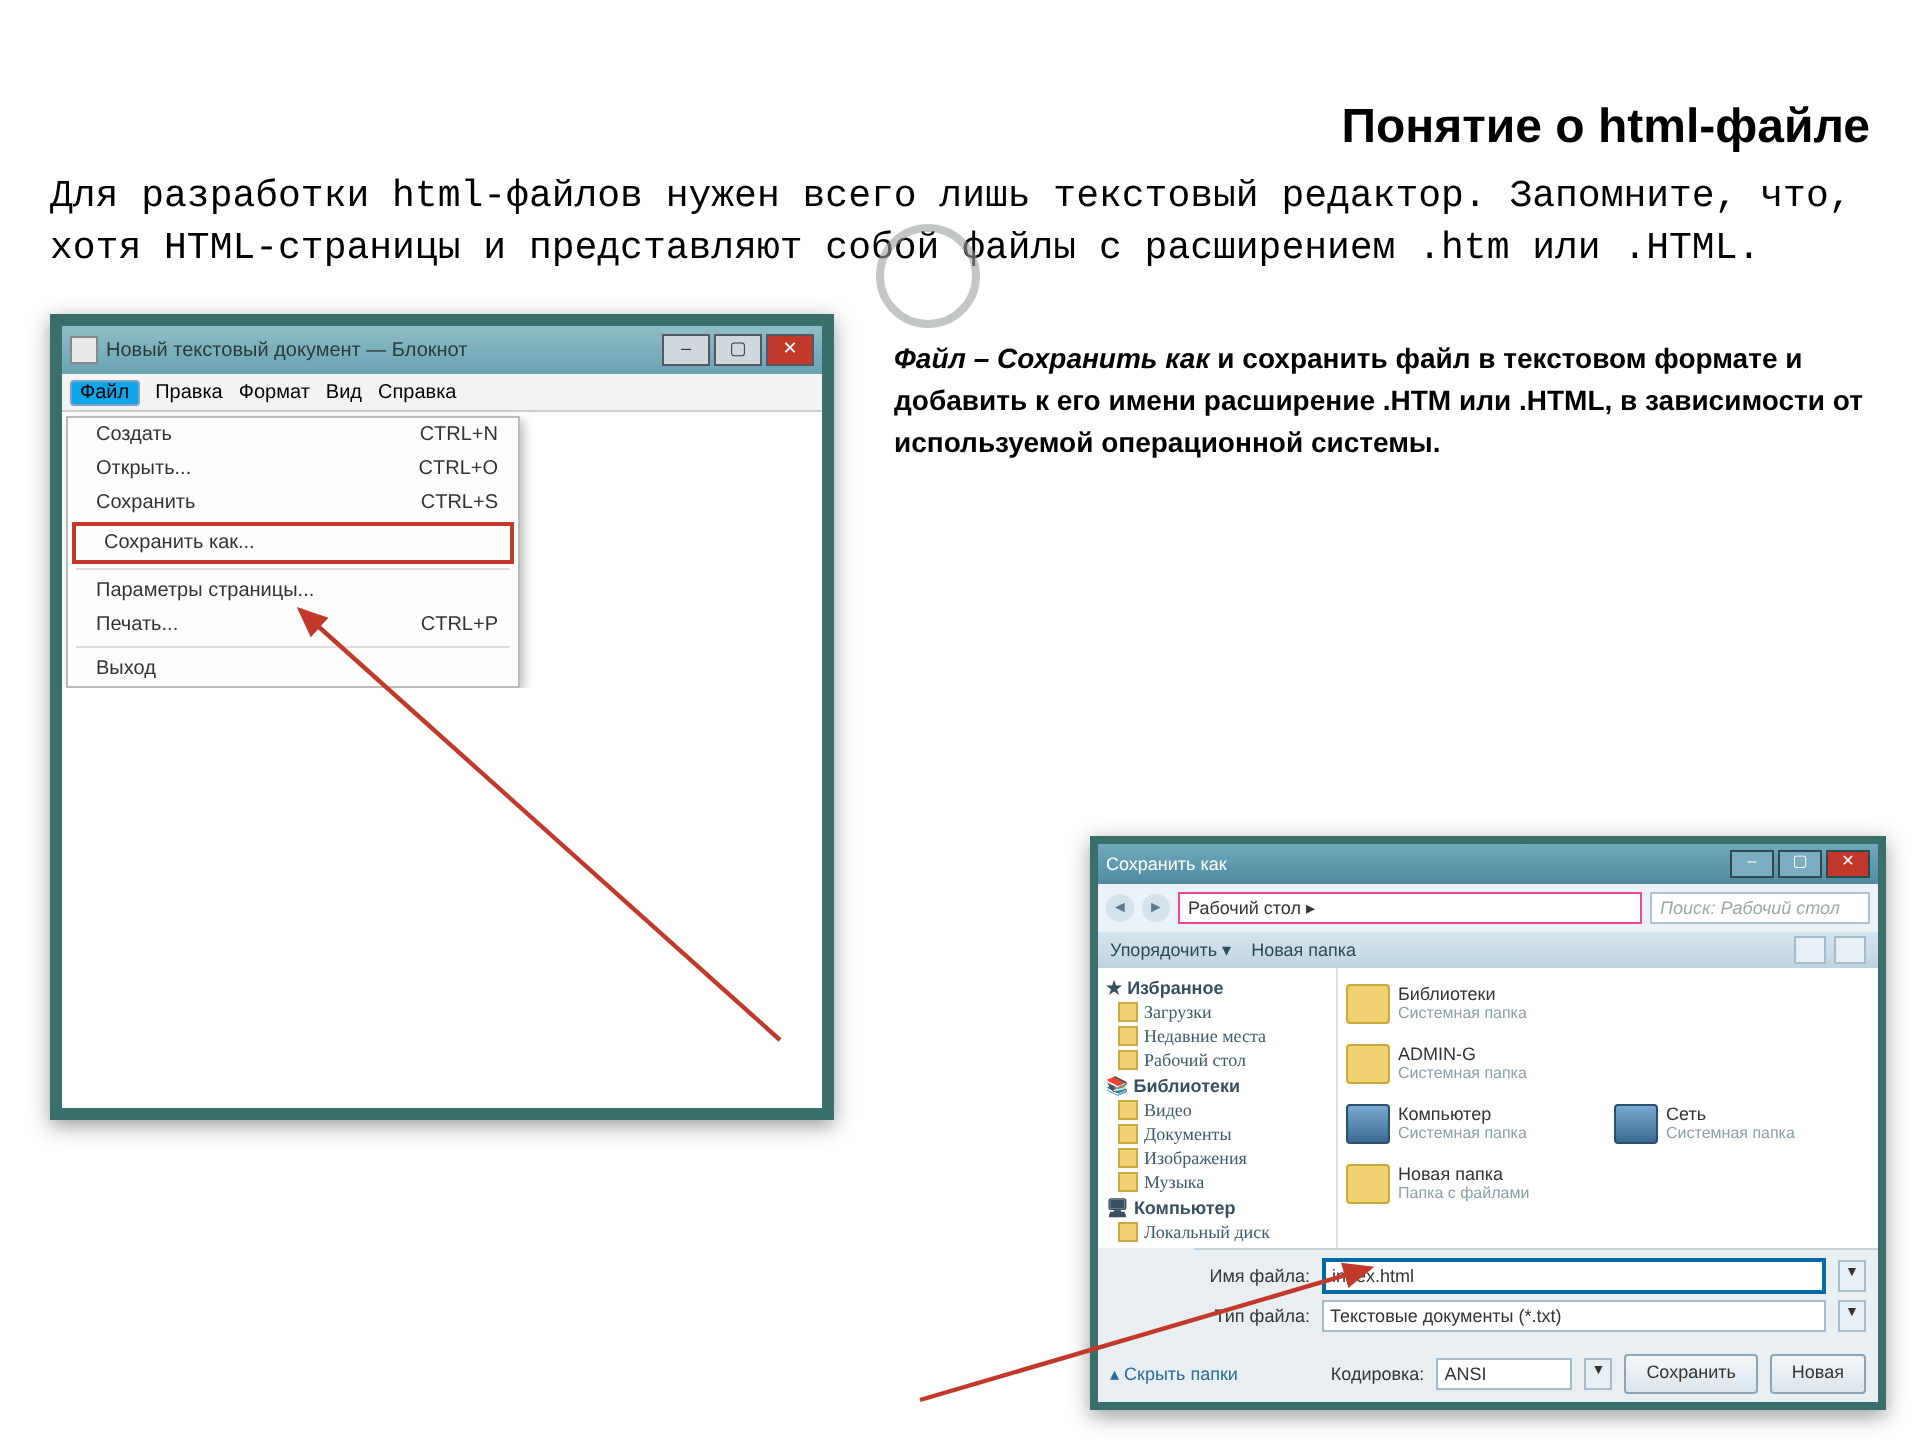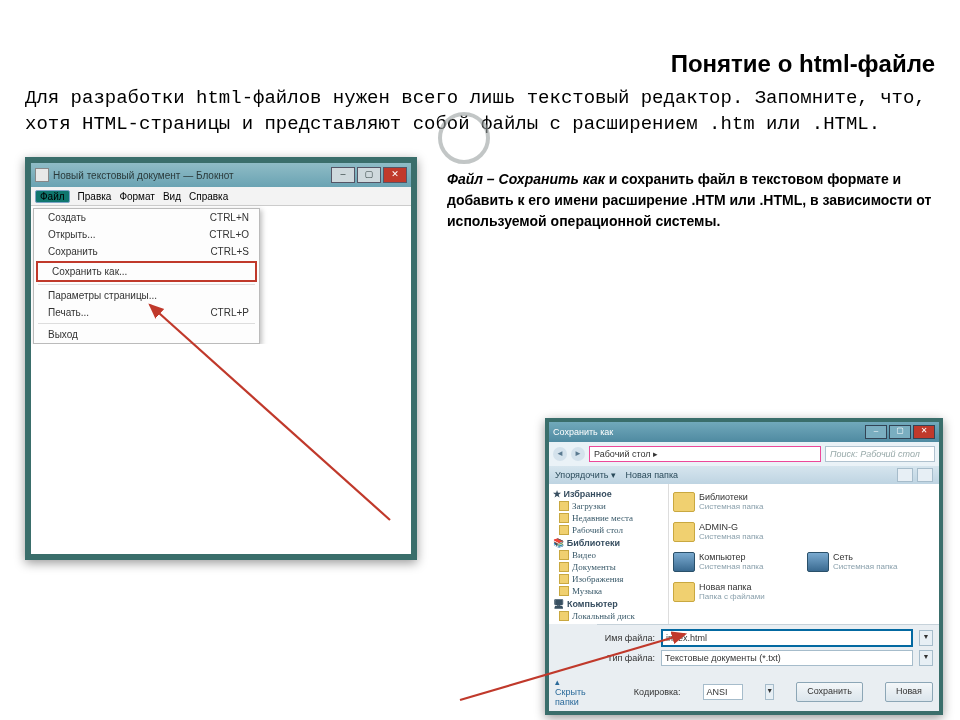--- a/index.html
+++ b/index.html
@@ -83,21 +83,21 @@
     height: 18px;
     background: #f3f3f3;
     border-bottom: 1px solid #ccc;
     display: flex;
     font-size: 10px;
     align-items: center;
     gap: 8px;
     padding: 0 4px;
   }
   .np-menubar .file {
-    background: #0f766e;
+    background: #0ea5e9;
     border: 1px solid #7aa3c6;
     padding: 0 4px;
     border-radius: 2px;
   }
   .np-menu {
     background: #fdfdfd;
     border: 1px solid #bbb;
     width: 225px;
     box-shadow: 2px 2px 5px rgba(0,0,0,.25);
     font-size: 10px;
@@ -297,21 +297,21 @@
     width: 12px; height: 14px;
     background: #e7eff5;
     border: 1px solid #a6bccb;
     text-align: center;
     line-height: 12px;
     font-size: 7px;
   }
   .sd-footer {
     display: flex;
     align-items: center;
-    gap: 22px;
+    gap: 6px;
     padding: 4px 6px;
     background: #e9eef2;
   }
   .sd-footer .hide {
     color: #2a6a9a;
   }
   .sd-footer .spacer { flex: 1; }
   .sd-enc-label { }
   .sd-enc {
     width: 60px;

